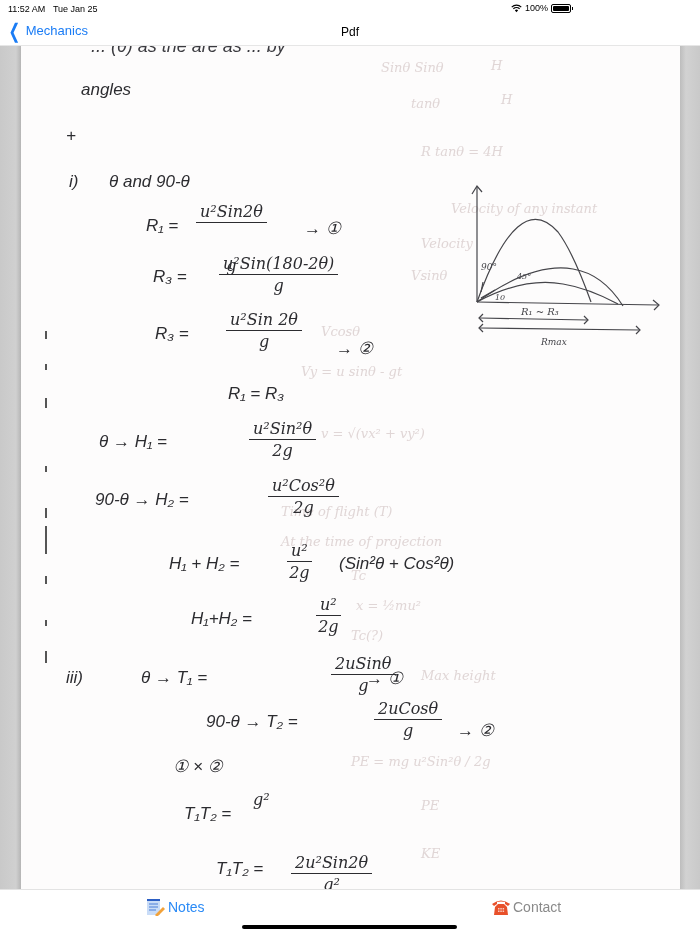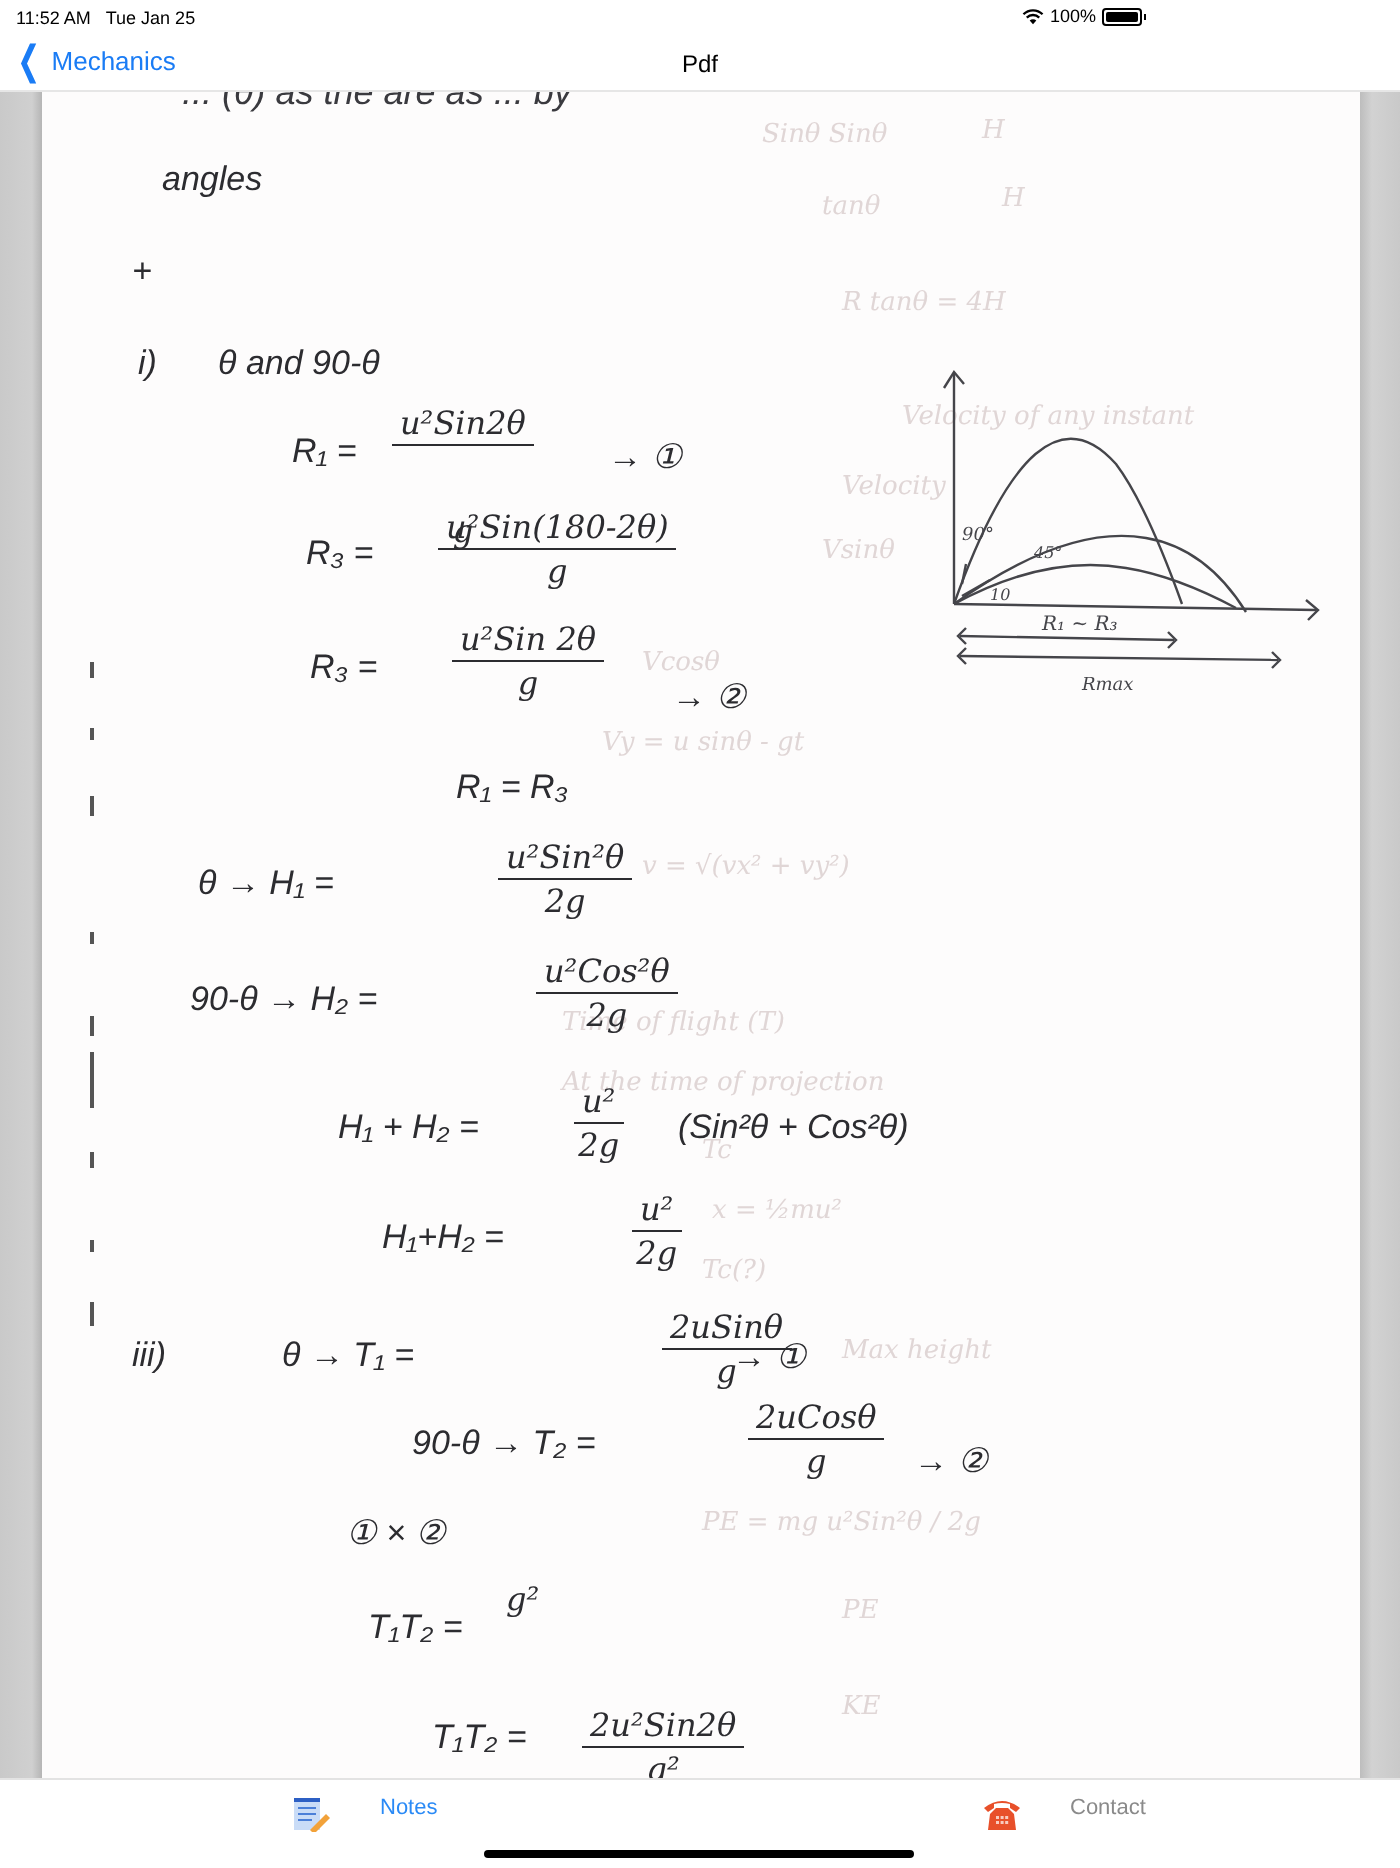--- a/index.html
+++ b/index.html
@@ -16,21 +16,21 @@
   .title { position: absolute; left: 0; right: 0; top: 7px; text-align: center; font-size: 12px; color: #000; }
   .viewer { position: absolute; top: 46px; left: 0; width: 700px; height: 843px; background: linear-gradient(to right, #c9c9c9 0, #d0d0d0 16px, #b5b5b5 21px, transparent 21px), linear-gradient(to left, #c9c9c9 0, #d2d2d2 14px, #bdbdbd 20px, transparent 20px); background-color: #cfcfcf; overflow: hidden; }
   .page { position: absolute; left: 21px; top: 0; width: 659px; height: 843px; background: #fdfcfc; }
   .ink { position: absolute; font-family: Liberation Sans, sans-serif; font-style: italic; color: #2c2c30; white-space: nowrap; font-size: 17px; }
   .frac { position: absolute; display: flex; flex-direction: column; align-items: center; font-family: "DejaVu Serif", serif; font-style: italic; color: #2c2c30; font-size: 16px; white-space: nowrap; }
   .frac .num { border-bottom: 1.5px solid #2c2c30; padding: 0 4px 1px; }
   .frac .den { padding-top: 1px; }
   .ghost { position: absolute; color: #e0d6d6; font-family: "DejaVu Serif", serif; font-style: italic; font-size: 13px; white-space: nowrap; }
   .margin-mark { position: absolute; left: 24px; width: 2px; background: #555; }
   .tab-bar { position: absolute; top: 889px; left: 0; width: 700px; height: 45px; background: #fff; border-top: 1px solid #e3e3e3; }
-  .tab { position: absolute; top: 8px; display: flex; align-items: flex-start; gap: 24px; font-size: 11px; cursor: pointer; }
+  .tab { position: absolute; top: 8px; display: flex; align-items: center; gap: 2px; font-size: 14px; cursor: pointer; }
   .tab-notes { left: 146px; color: #2a8af6; }
   .tab-contact { left: 491px; color: #8a8a8a; }
   .home-indicator { position: absolute; left: 242px; top: 35px; width: 215px; height: 4px; background: #000; border-radius: 3px; }
 </style>
 </head>
 <body>
 
 <div class="status-bar">
   <span class="time"><span>11:52 AM</span>&nbsp;&nbsp;&nbsp;<span>Tue Jan 25</span></span>
   <div class="right">

